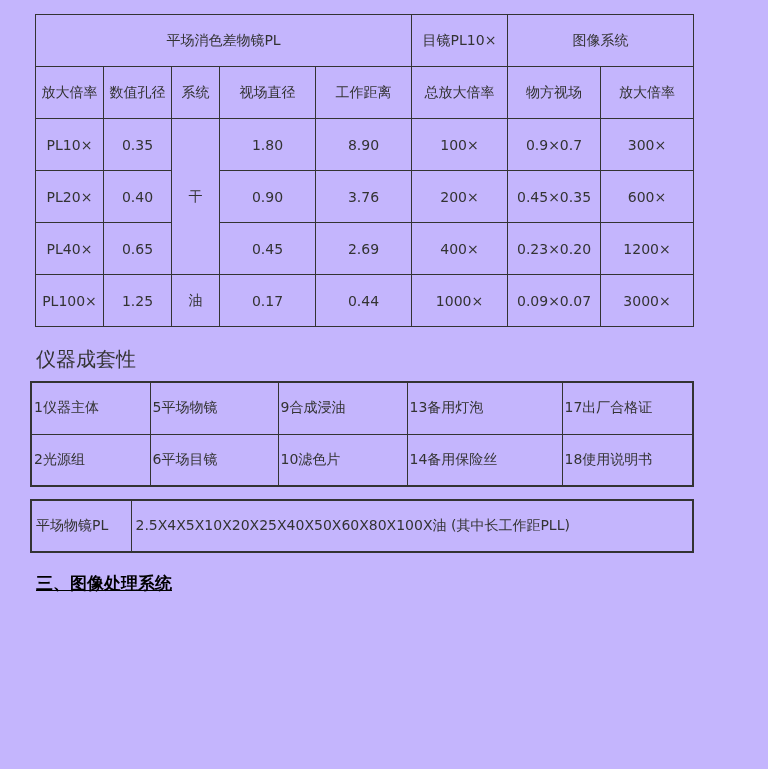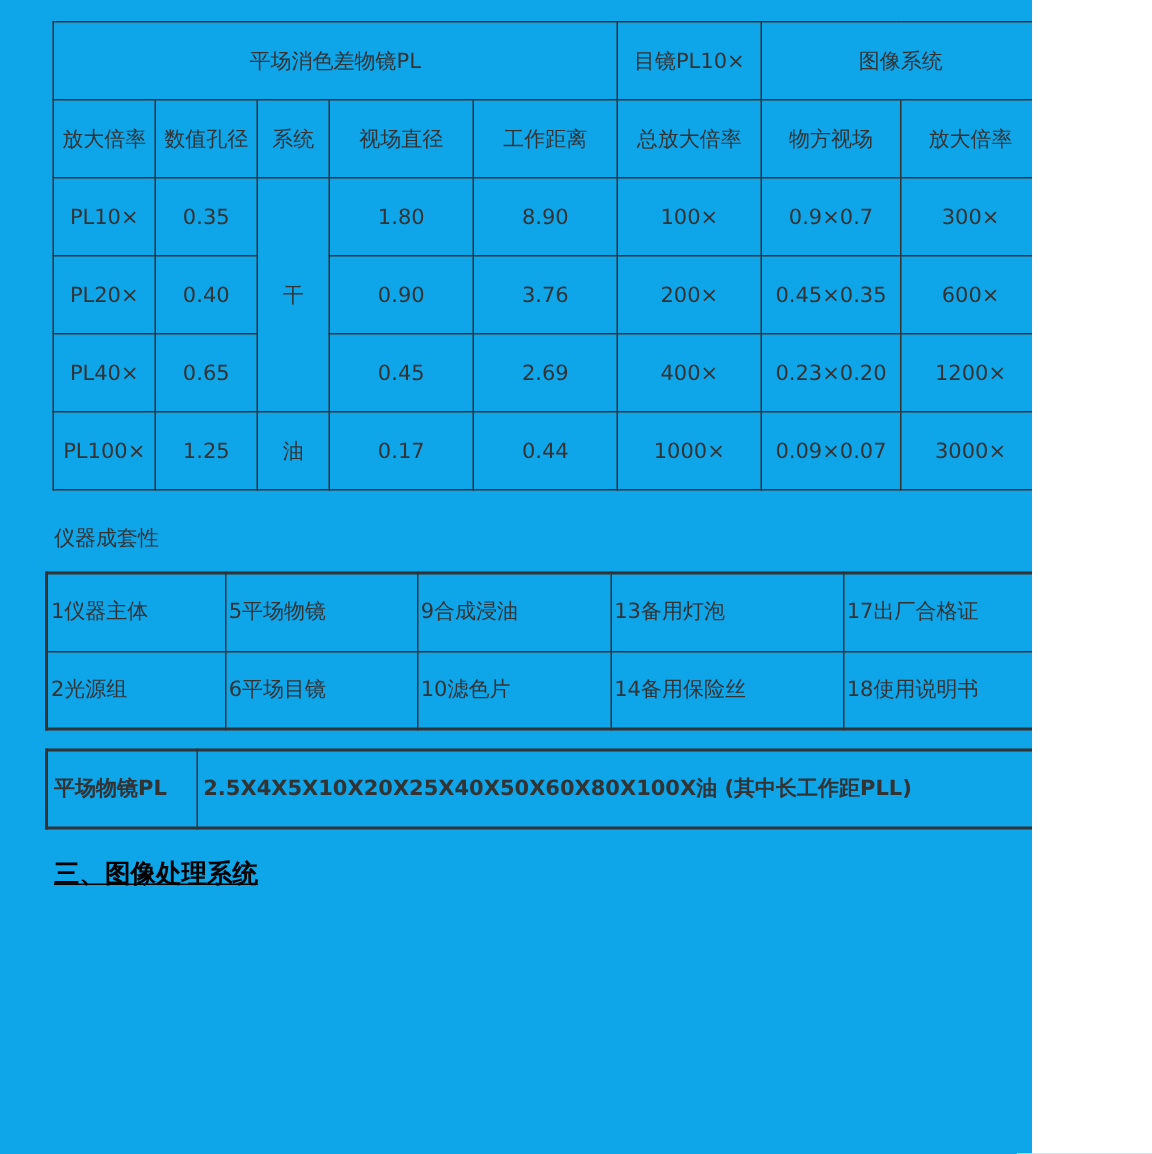--- a/index.html
+++ b/index.html
@@ -3,24 +3,24 @@
 <meta charset="utf-8">
 <style>
   * { margin: 0; padding: 0; box-sizing: border-box; }
   html, body { background: #ffffff; }
   body {
     font-family: "DejaVu Sans", "Liberation Sans", sans-serif;
     color: #333333;
   }
   .page {
     position: relative;
-    width: 688px;
+    width: 768px;
     height: 769px;
     overflow: hidden;
-    background: #0ea5e9;
+    background: #c4b5fd;
   }
   table {
     border-collapse: collapse;
     table-layout: fixed;
     font-size: 14px;
     color: #333333;
   }
   td {
     border: 1px solid #333333;
     height: 52px;
@@ -30,21 +30,21 @@
   }
   
   .t1 {
     margin: 14px 0 0 35px;
     width: 658px;
   }
   .t1 td { text-align: center; }
   
   .section-label {
     margin-left: 36px;
-    font-size: 14px;
+    font-size: 20px;
     line-height: 20px;
     color: #333333;
   }
   .label-packing { margin-top: 22px; }
   .label-optional { margin-top: 16px; }
   
   .t2 {
     margin: 12px 0 0 30px;
     width: 662px;
     border: 2px solid #333333;
@@ -56,21 +56,20 @@
   }
   
   .t3 {
     margin: 12px 0 0 30px;
     width: 662px;
     border: 2px solid #333333;
   }
   .t3 td {
     text-align: left;
     padding-left: 4px;
-    font-weight: bold;
   }
   
   .footer-heading {
     margin: 18px 0 0 36px;
     font-size: 17px;
     font-weight: bold;
     color: #000000;
     line-height: 24px;
     text-decoration: underline;
   }

